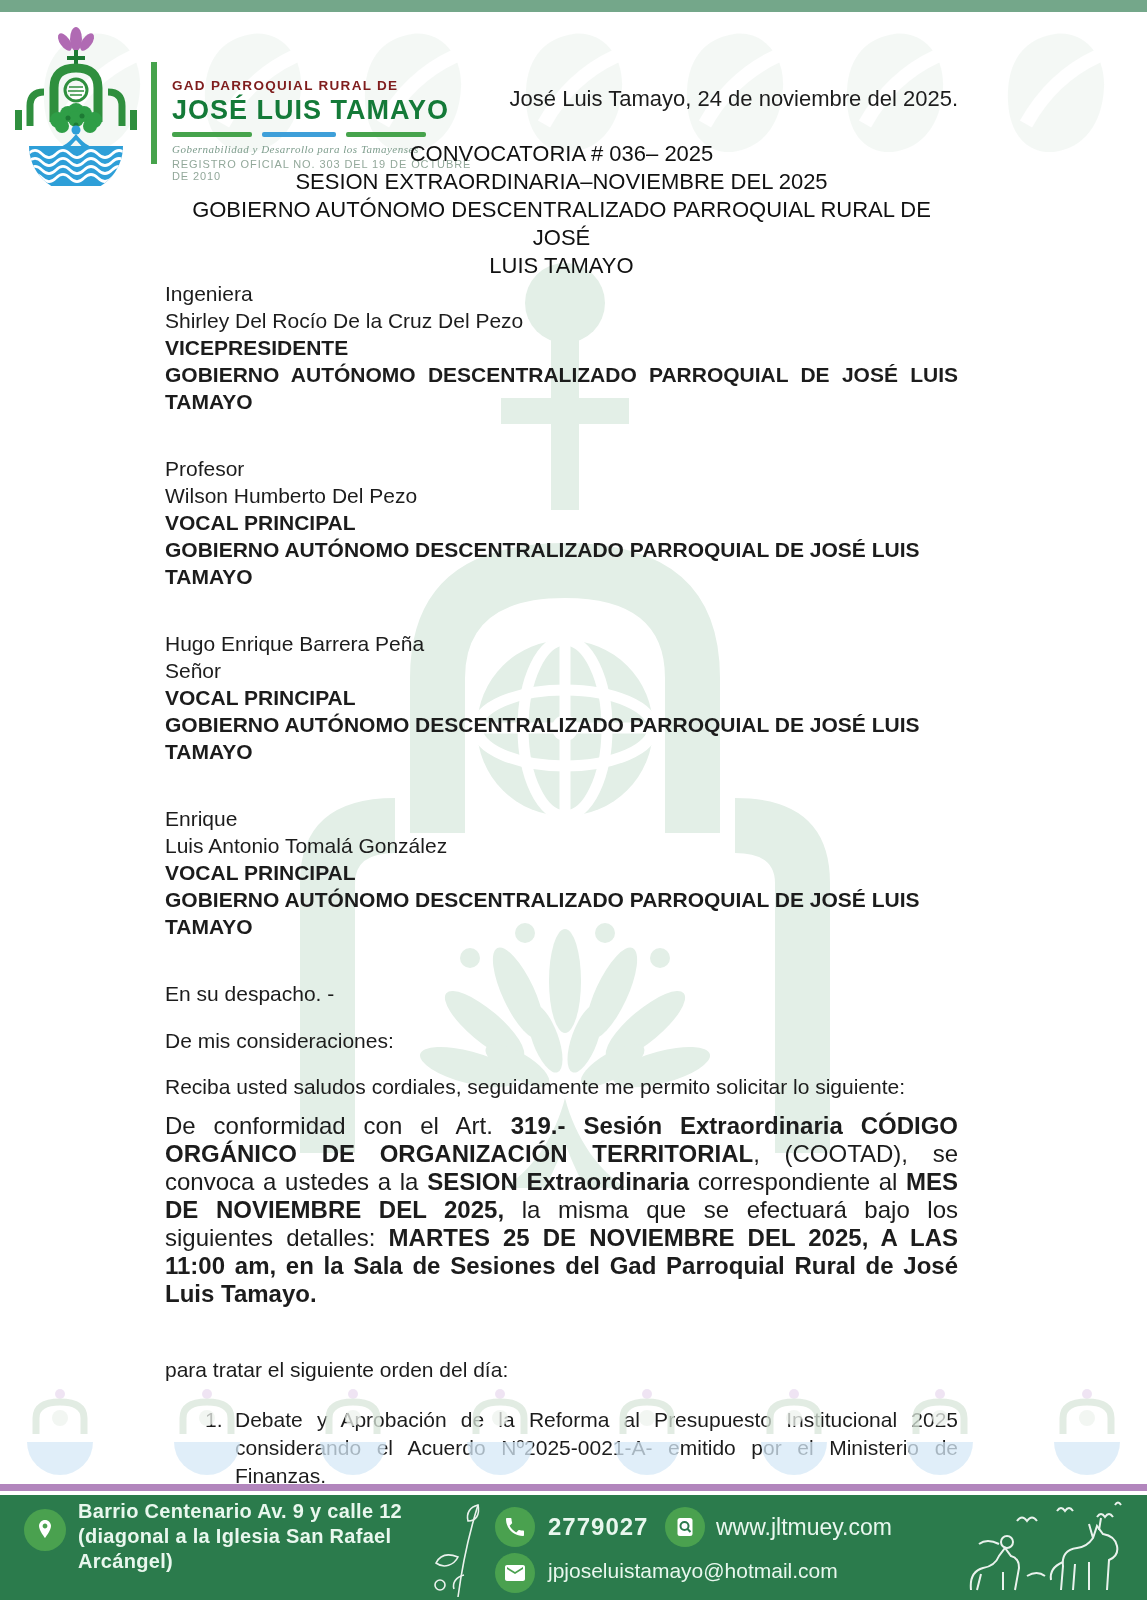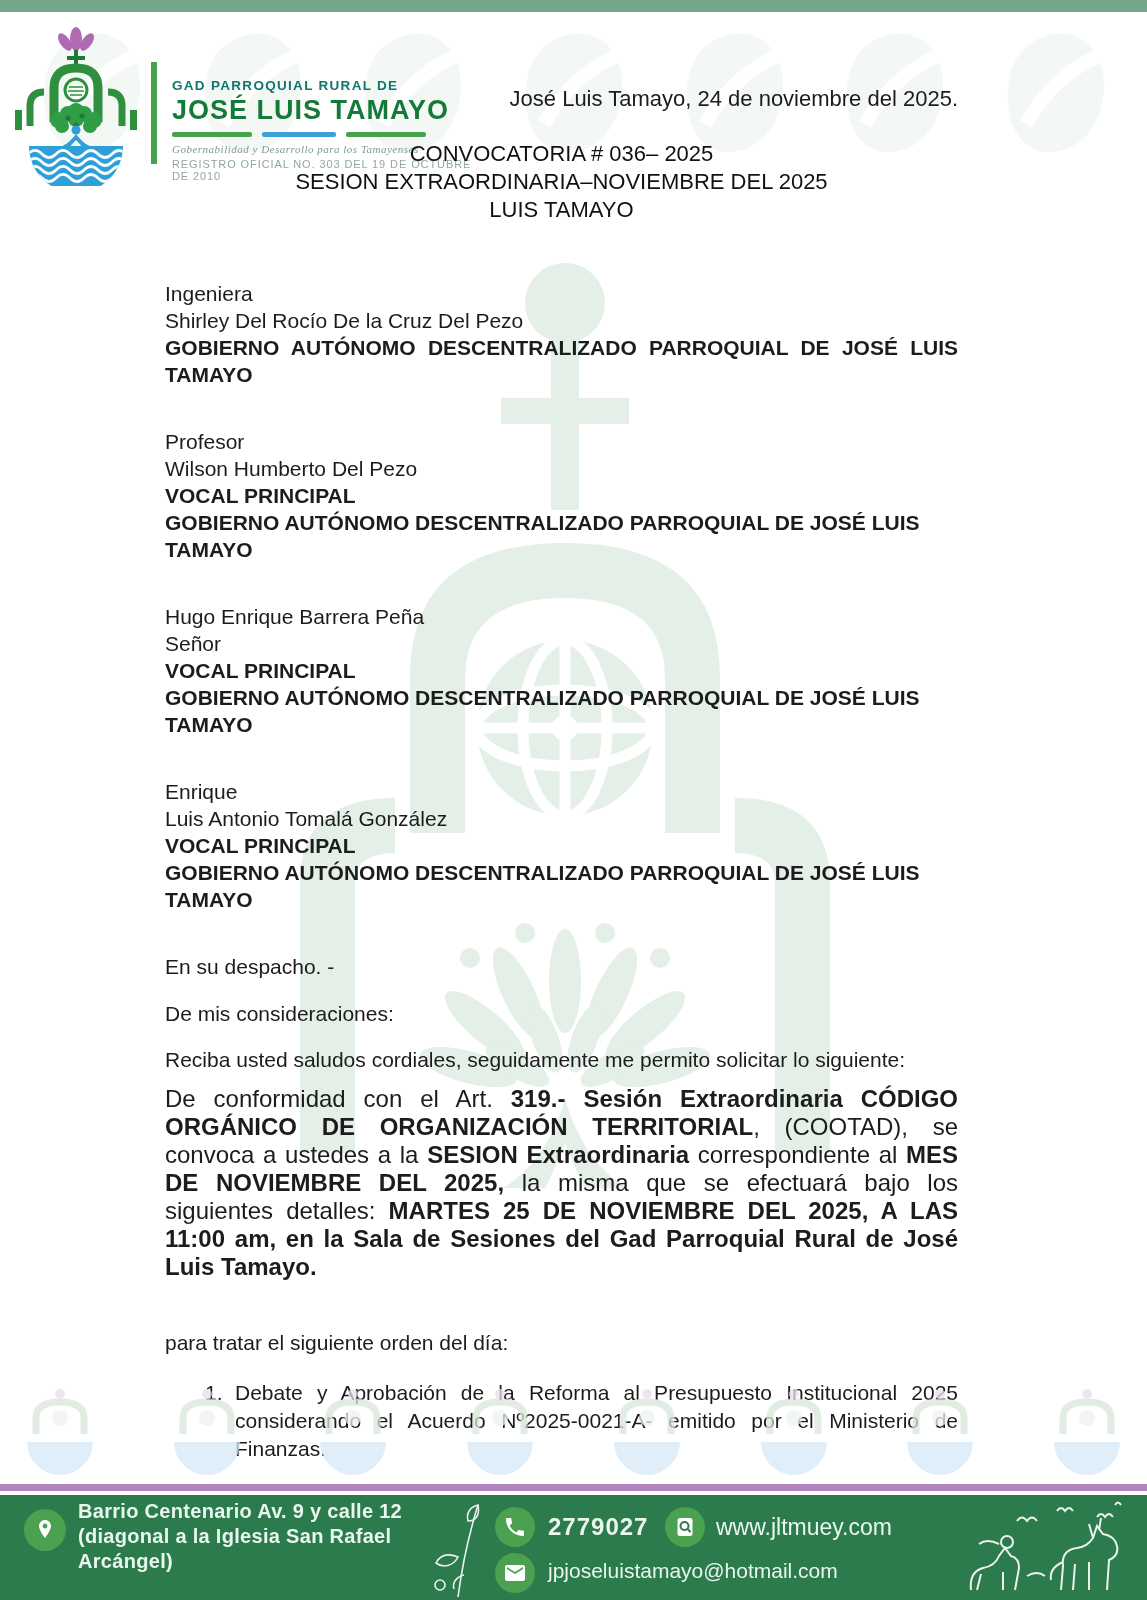--- a/index.html
+++ b/index.html
@@ -12,21 +12,21 @@
               justify-content:space-between;padding:0 34px;box-sizing:border-box;pointer-events:none;}
   .wm-row-top svg{opacity:.55;}
   .wm-row-bottom{position:absolute;top:1386px;left:0;width:100%;height:96px;display:flex;
               justify-content:space-between;padding:0 14px;box-sizing:border-box;pointer-events:none;}
   .wm-row-bottom svg{opacity:.75;}
   .wm-center{position:absolute;left:205px;top:248px;width:720px;height:960px;pointer-events:none;}
   
   .crest{position:absolute;left:10px;top:26px;width:132px;height:160px;}
   .green-vbar{position:absolute;left:151px;top:62px;width:6px;height:102px;background:#46a34c;}
   .brand{position:absolute;left:172px;top:78px;width:300px;}
-  .brand-small{font-size:13.5px;font-weight:600;color:#0f766e;letter-spacing:1.3px;}
+  .brand-small{font-size:13.5px;font-weight:600;color:#7f1d1d;letter-spacing:1.3px;}
   .brand-name{font-size:27px;font-weight:800;color:#147a38;letter-spacing:1px;margin-top:2px;}
   .brand-bars{margin-top:6px;display:flex;gap:10px;align-items:center;}
   .brand-bars span{height:5px;border-radius:2px;}
   .bar-g{width:80px;background:#46a34c;}
   .bar-b{width:74px;background:#3e9fd9;}
   .brand-tagline{margin-top:6px;font-family:"Liberation Serif",serif;font-style:italic;
                  font-size:11px;color:#7d9c8c;letter-spacing:.5px;}
   .brand-reg{margin-top:3px;font-size:11px;color:#92a89a;letter-spacing:.9px;}
   .date-line{position:absolute;top:86px;right:189px;font-size:22px;color:#1c1c1c;}
   
@@ -201,28 +201,30 @@
     </div>
     <div class="brand-tagline">Gobernabilidad y Desarrollo para los Tamayenses</div>
     <div class="brand-reg">REGISTRO OFICIAL NO. 303 DEL 19 DE OCTUBRE DE 2010</div>
   </div>
 
   <div class="date-line">José Luis Tamayo, 24 de noviembre del 2025.</div>
 
   <div class="titles">
     <div>CONVOCATORIA # 036– 2025</div>
     <div>SESION EXTRAORDINARIA–NOVIEMBRE DEL 2025</div>
+    <div>GOBIERNO AUTÓNOMO DESCENTRALIZADO PARROQUIAL RURAL DE JOSÉ</div>
     <div>LUIS TAMAYO</div>
   </div>
 
   <div class="content">
 
     <div class="recip">
       <div>Ingeniera</div>
       <div>Shirley Del Rocío De la Cruz Del Pezo</div>
+      <div class="bold">VICEPRESIDENTE</div>
       <div class="org-l1">GOBIERNO AUTÓNOMO DESCENTRALIZADO PARROQUIAL DE JOSÉ LUIS</div>
       <div class="org-l2">TAMAYO</div>
     </div>
 
     <div class="recip">
       <div>Profesor</div>
       <div>Wilson Humberto Del Pezo</div>
       <div class="bold">VOCAL PRINCIPAL</div>
       <div class="org-l2">GOBIERNO AUTÓNOMO DESCENTRALIZADO PARROQUIAL DE JOSÉ LUIS</div>
       <div class="org-l2">TAMAYO</div>

